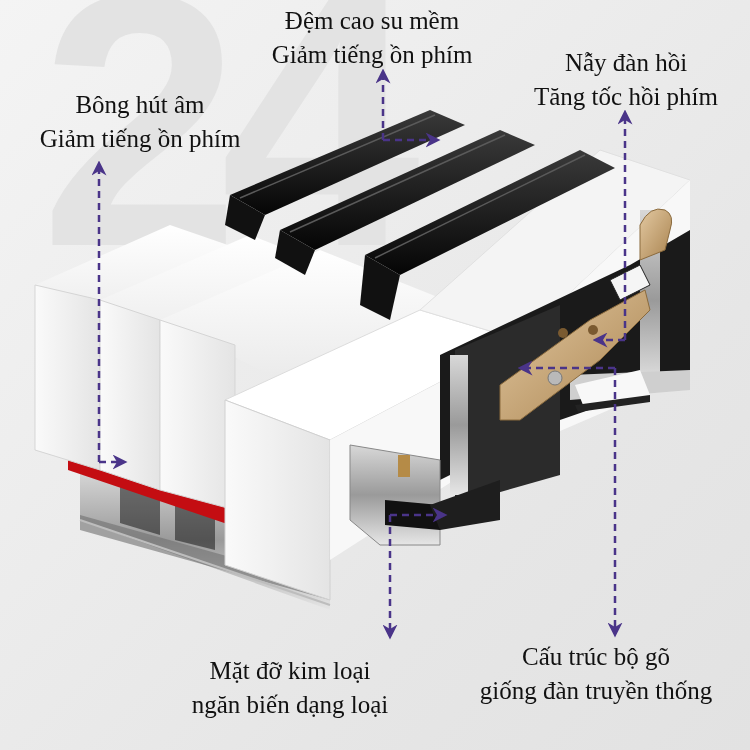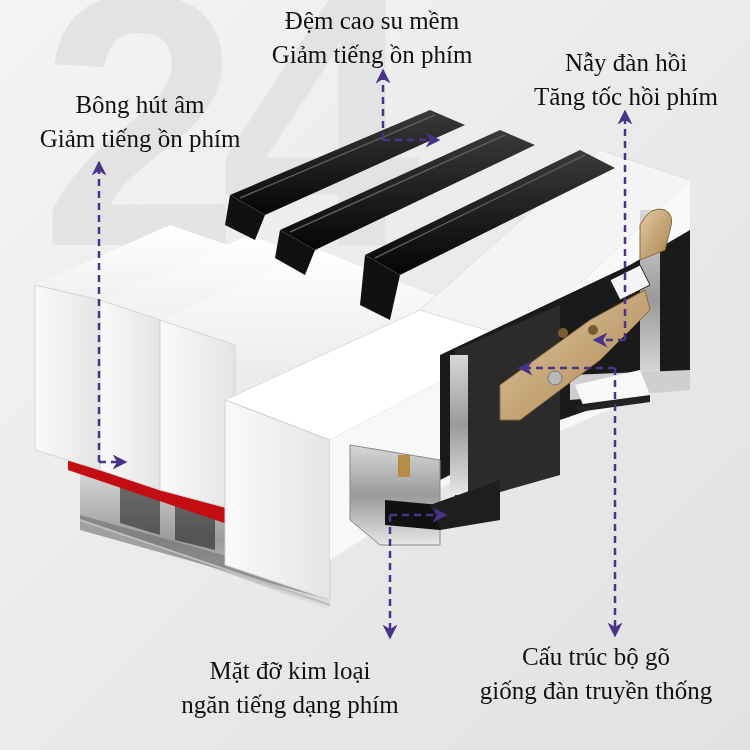--- a/index.html
+++ b/index.html
@@ -161,19 +161,19 @@
   <span>Giảm tiếng ồn phím</span>
 </div>
 
 <div class="label" id="lbl-spring">
   <span>Nẫy đàn hồi</span>
   <span>Tăng tốc hồi phím</span>
 </div>
 
 <div class="label" id="lbl-metal">
   <span>Mặt đỡ kim loại</span>
-  <span>ngăn tiếng dạng phím</span>
+  <span>ngăn biến dạng loại</span>
 </div>
 
 <div class="label" id="lbl-hammer">
   <span>Cấu trúc bộ gõ</span>
   <span>giống đàn truyền thống</span>
 </div>
 
 </body></html>

